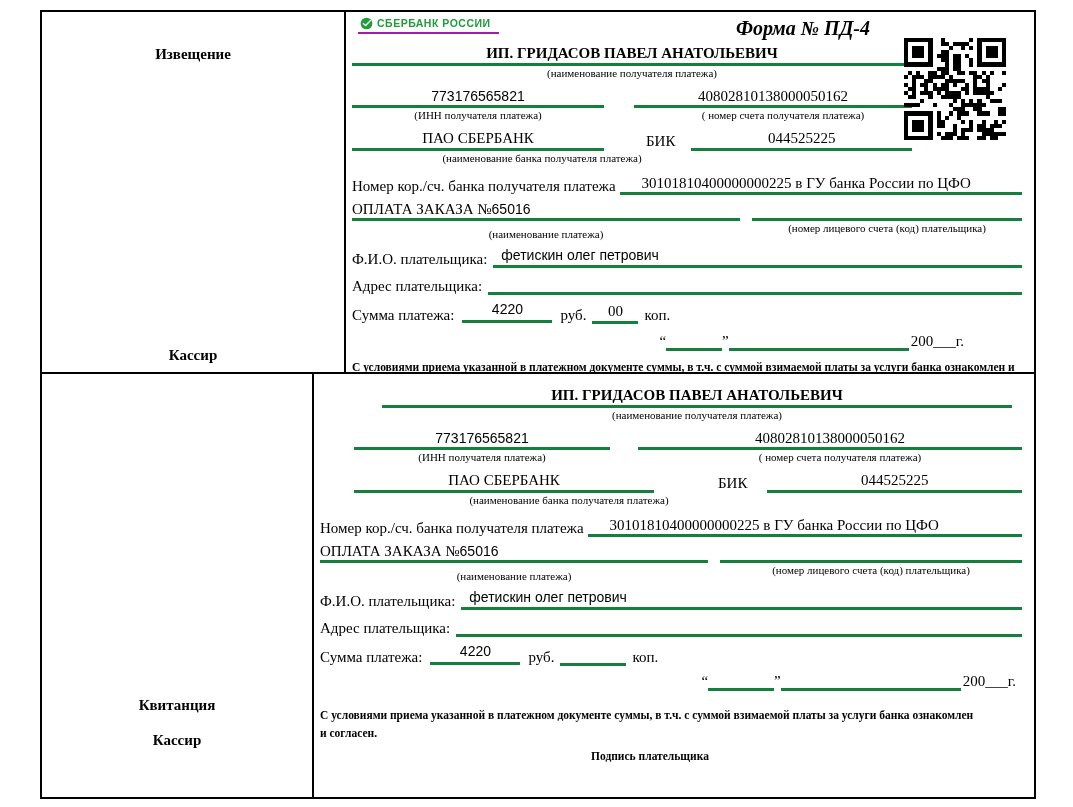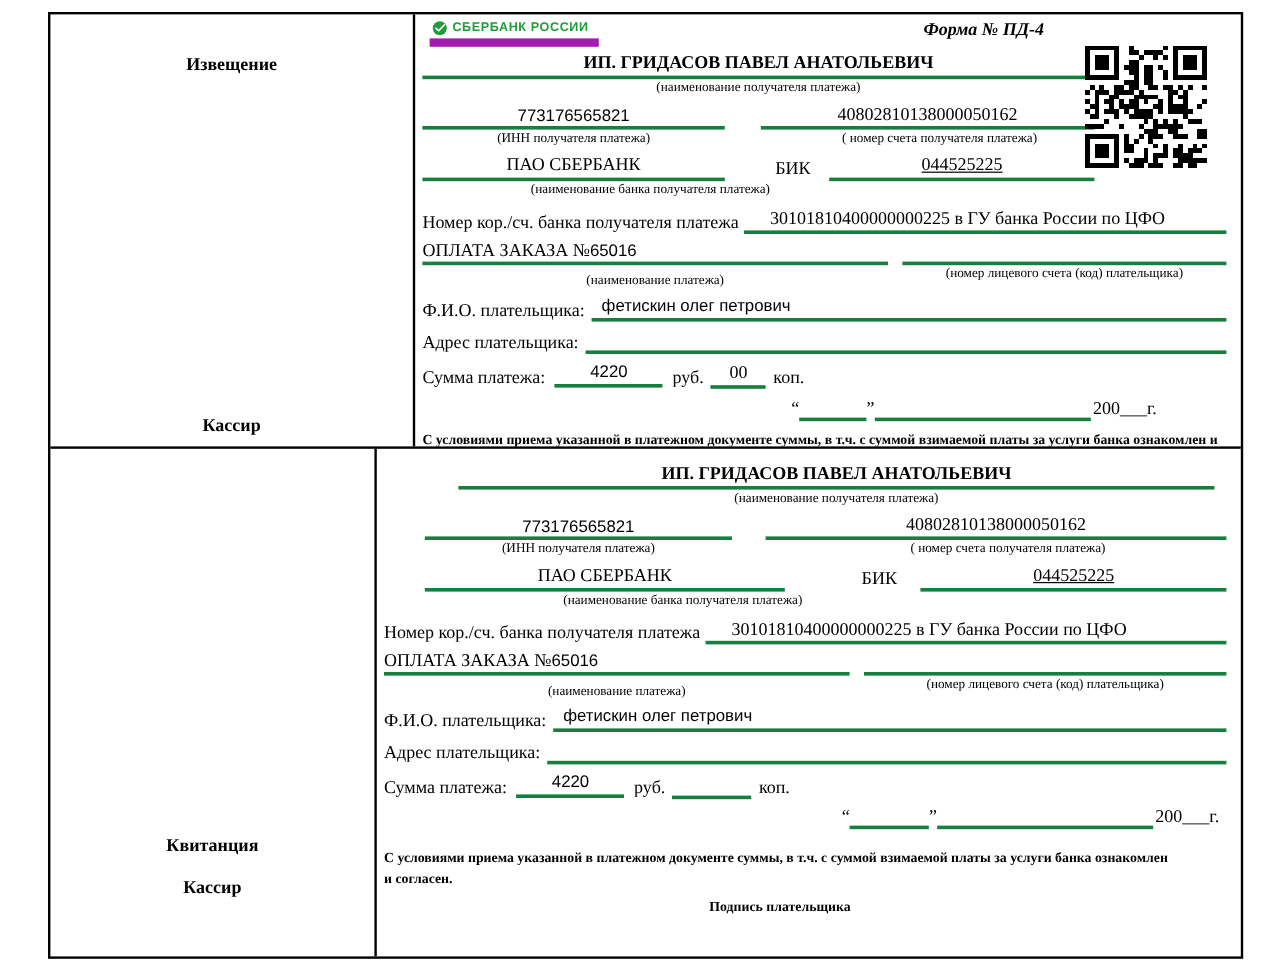--- a/index.html
+++ b/index.html
@@ -21,37 +21,37 @@
   .small{font-size:11px;line-height:1.25;}
   .center{text-align:center;}
   .hand{font-family:"Liberation Sans", sans-serif;font-size:14px;}
   .row{display:flex;align-items:flex-end;}
   .flex1{flex:1;}
 
   
   .qr{position:absolute;top:26px;right:28px;width:102px;height:102px;}
   .qr svg{width:100%;height:100%;display:block;}
   .hdr-row{display:flex;align-items:flex-start;justify-content:space-between;height:26px;padding-right:152px;}
-  .sb-logo{display:flex;align-items:center;gap:4px;margin-left:6px;border-bottom:7px solid #a21caf;padding:1px 8px 2px 2px;}
+  .sb-logo{display:flex;align-items:center;gap:4px;margin-left:6px;border-bottom:2px solid #a21caf;padding:1px 8px 2px 2px;}
   .sb-icon svg{width:13px;height:13px;display:block;}
   .sb-text{color:#1f9d3a;font-weight:bold;font-size:10.5px;letter-spacing:.5px;font-family:"Liberation Sans", sans-serif;}
-  .form-no{font-style:italic;font-weight:bold;font-size:15px;}
+  .form-no{font-style:italic;font-weight:bold;font-size:20px;}
 
   
   .main-col{width:560px;}
   .recip{font-weight:bold;margin-top:2px;}
   .recip-lbl{margin-top:1px;}
   .ia-row{margin-top:6px;}
   .cell-inn{width:252px;}
   .cell-acc{flex:1;margin-left:30px;}
   .caps-row{margin-top:1px;gap:20px;}
   .bank-row{margin-top:6px;}
   .cell-bank{width:252px;}
   .bik-lbl{margin:0 16px 0 42px;white-space:nowrap;}
-  .cell-bik{flex:1;text-decoration:underline;}
+  .cell-bik{flex:1;}
   .bank-cap{width:380px;text-align:center;margin-top:1px;}
 
   .corr-row{margin-top:8px;}
   .corr-lbl{white-space:nowrap;}
   .corr-val{margin-left:4px;padding-left:22px;white-space:nowrap;}
   .pay-row{margin-top:4px;}
   .pay-left{width:388px;}
   .pay-right{flex:1;margin-left:12px;min-height:19px;}
   .pay-cap-row{margin-top:1px;}
   .pay-cap-row .pay-left,.pay-cap-row .pay-right{border-bottom:none;}

